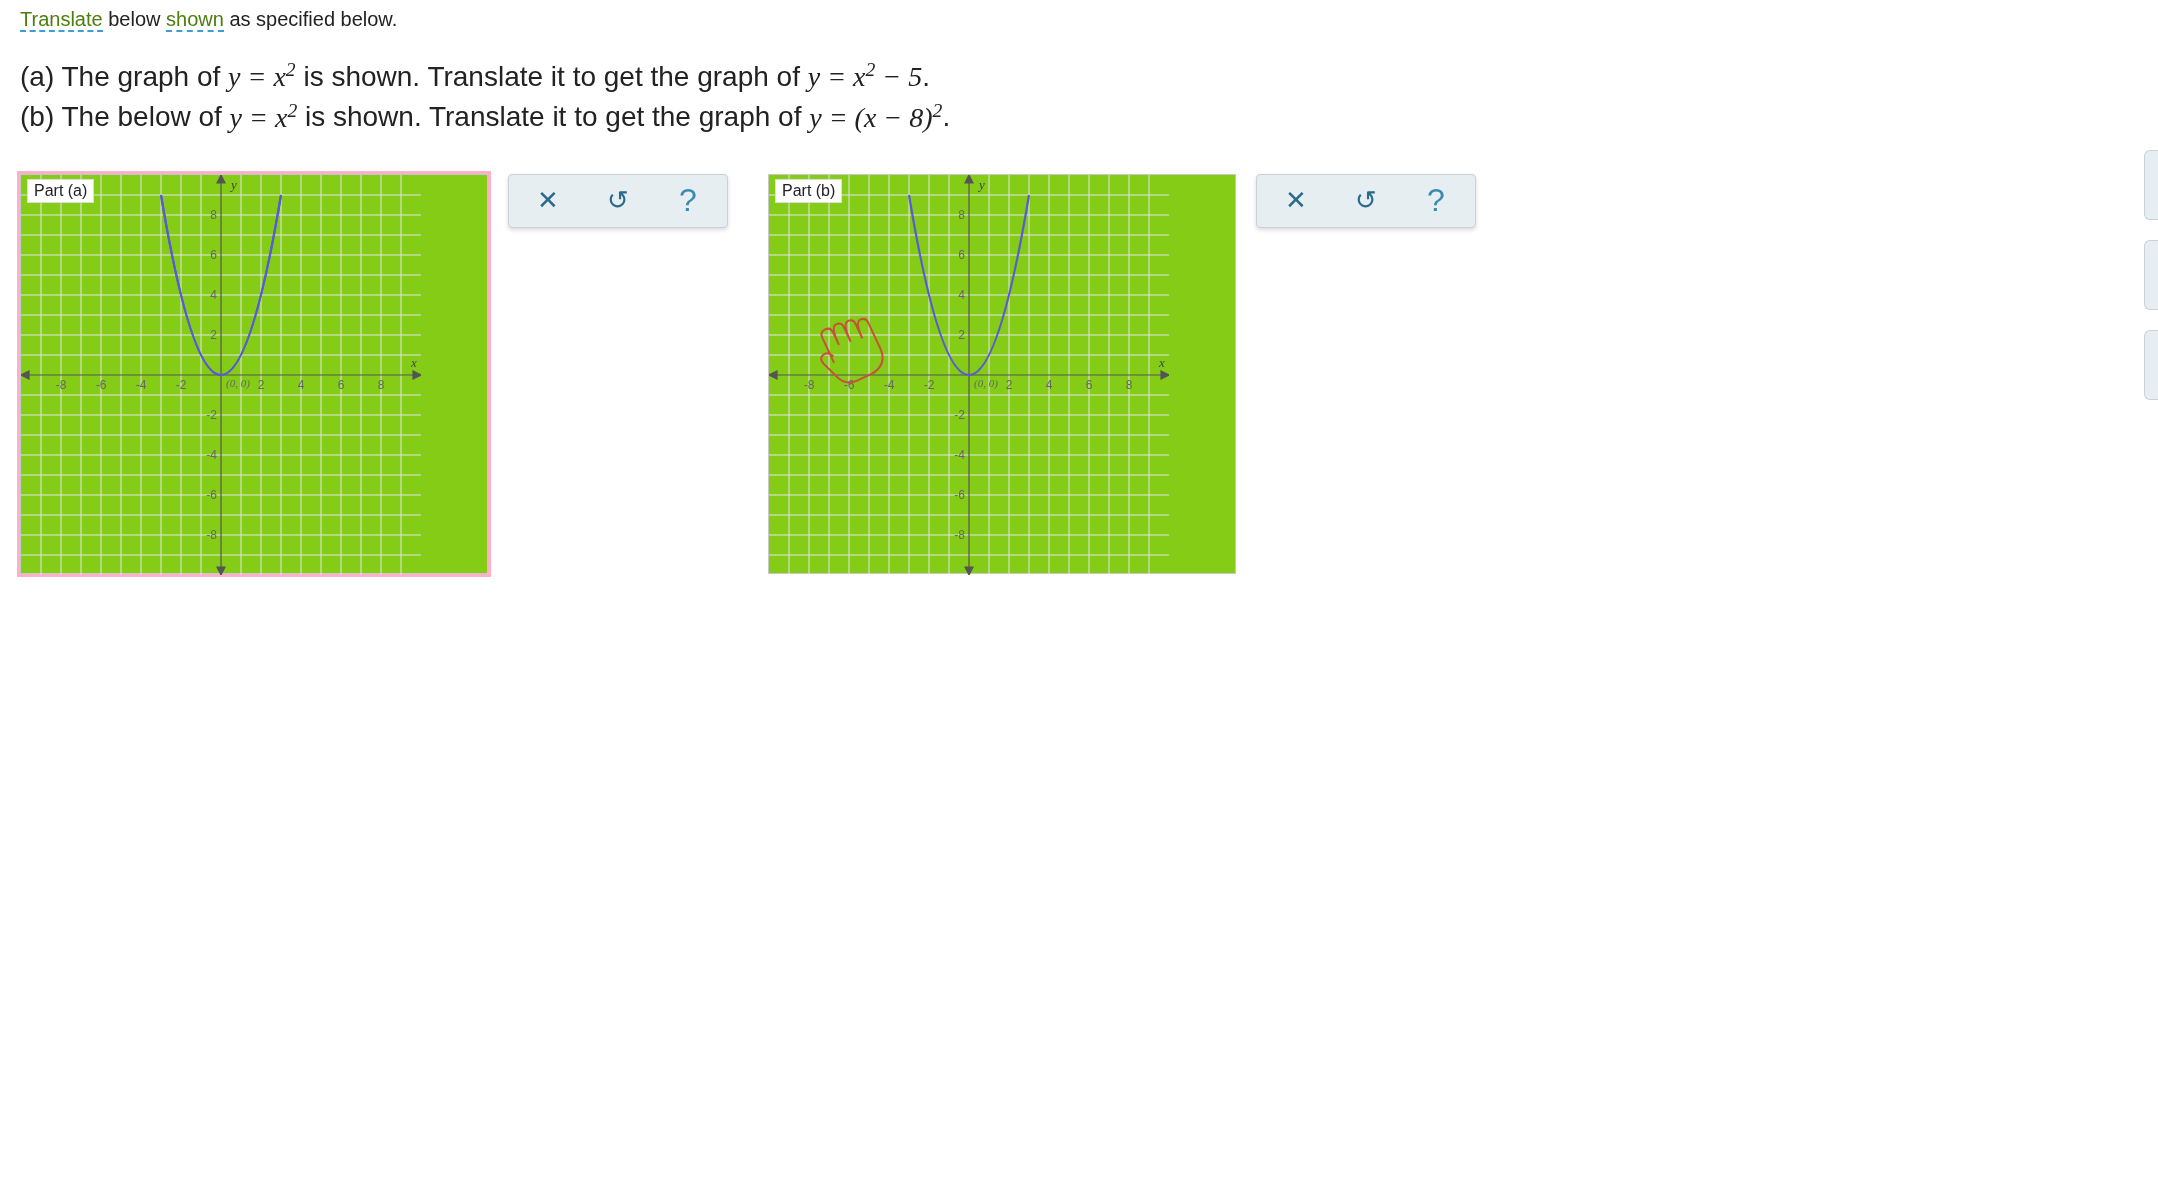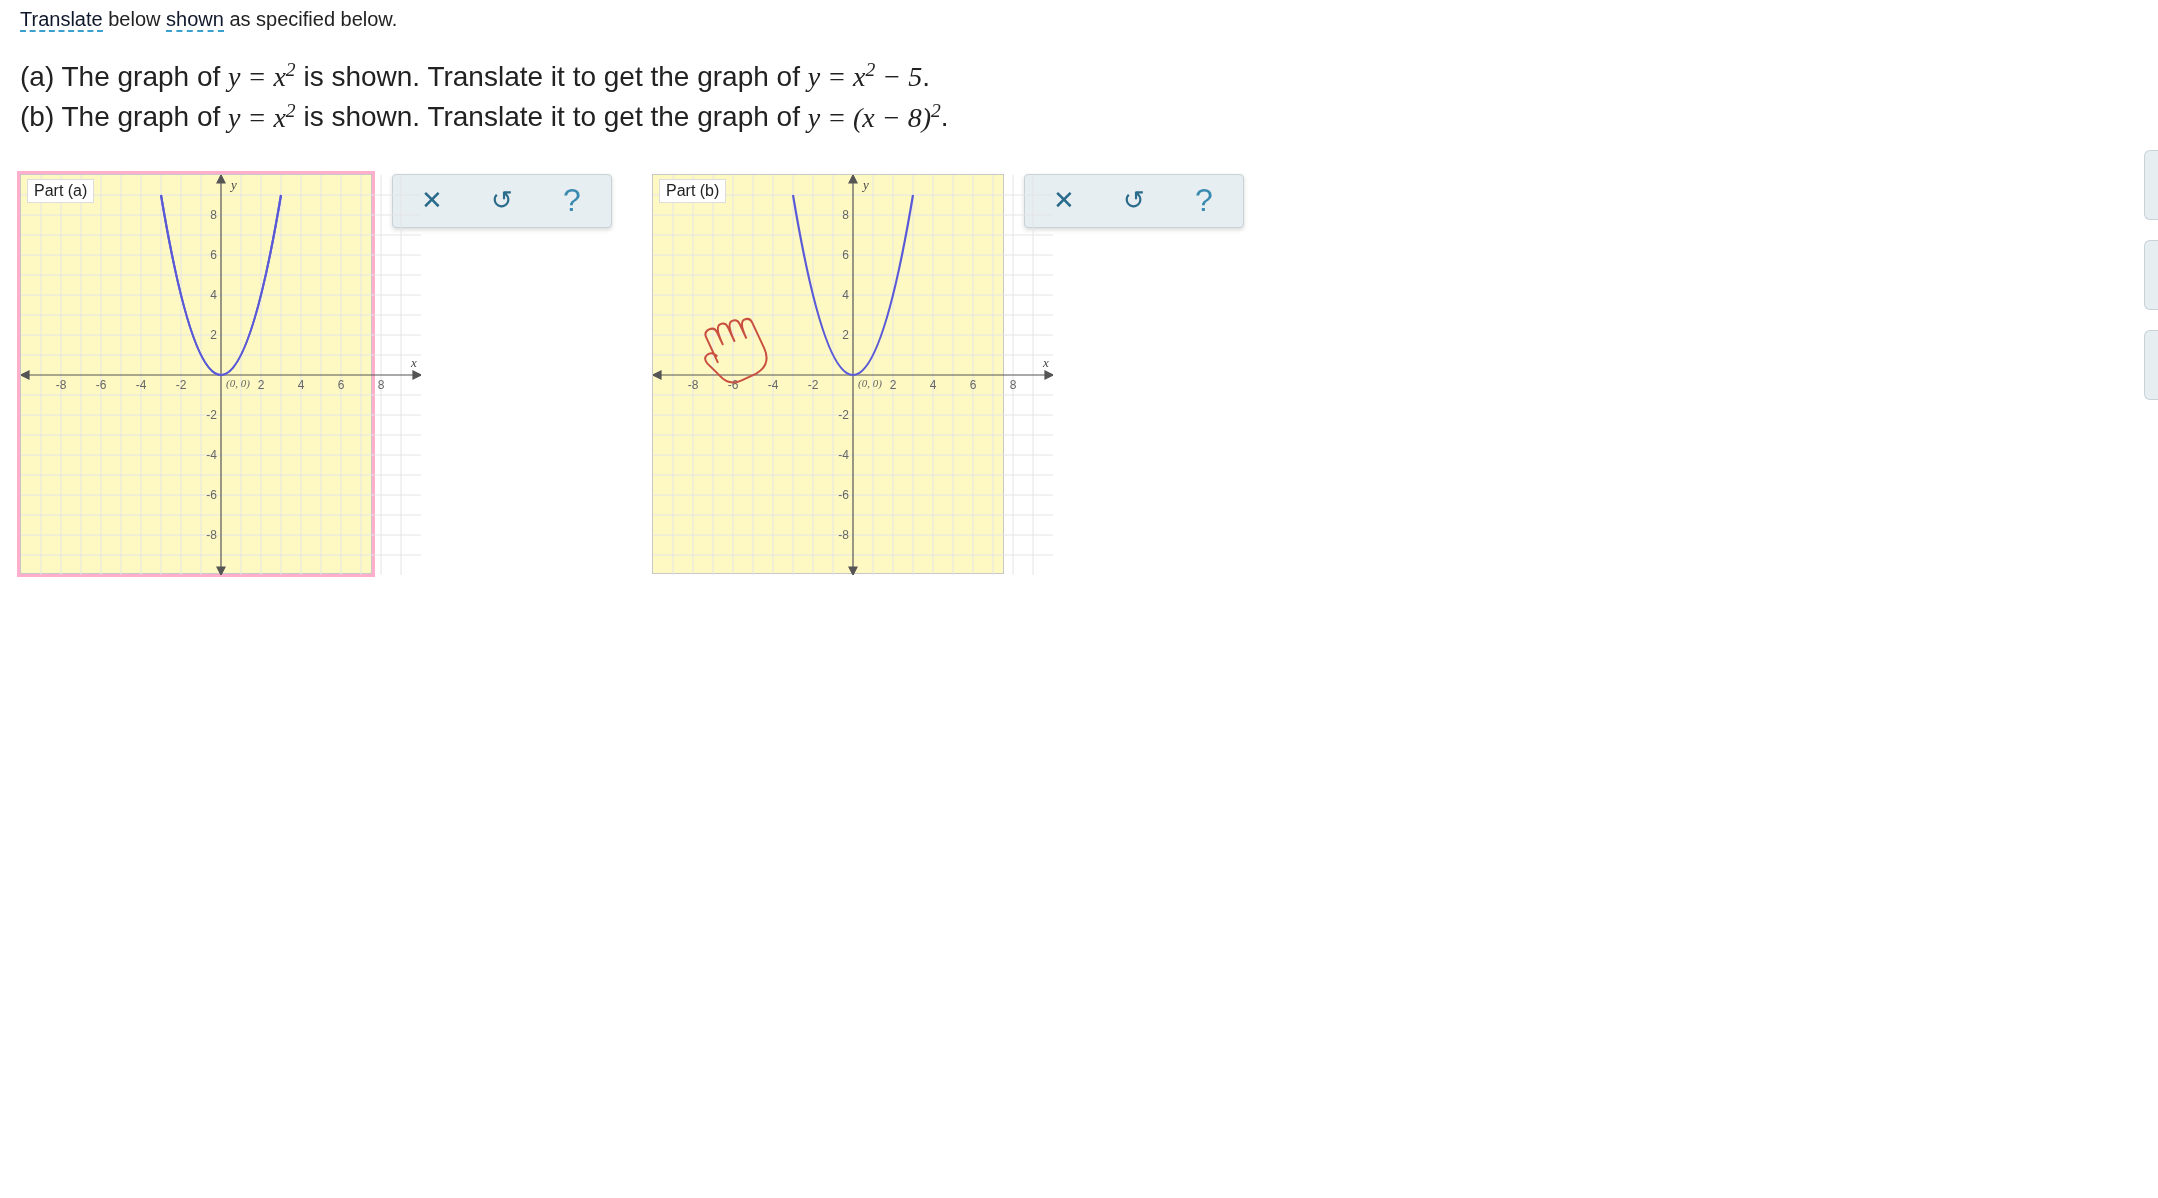--- a/index.html
+++ b/index.html
@@ -6,36 +6,36 @@
   body {
     font-family: "Segoe UI", Arial, sans-serif;
     background: #fff;
     padding: 8px 20px;
     color: #222;
   }
   .instruction-line {
     font-size: 20px;
     margin-bottom: 28px;
   }
-  .dotted-link { border-bottom: 2px dashed #3aa0d0; color: #0f172a; }
+  .dotted-link { border-bottom: 2px dashed #3aa0d0; color: #4d7c0f; }
   .prompt-row { font-size: 28px; margin: 6px 0; }
   .math-it { font-style: italic; font-family: "Times New Roman", serif; }
   sup { font-size: 0.7em; }
   .workarea {
     display: flex;
     gap: 40px;
     margin-top: 40px;
     align-items: flex-start;
   }
   .part-block { display: flex; align-items: flex-start; gap: 20px; }
   .graph-frame {
-    width: 352px; height: 400px;
+    width: 468px; height: 400px;
     border: 1px solid #c8c8c8;
     position: relative;
-    background: #fef9c3;
+    background: #84cc16;
   }
   .graph-frame.active {
     box-shadow: 0 0 0 3px rgba(255,120,170,0.6);
   }
   .legend {
     position: absolute; top: 4px; left: 6px;
     background: #fff; padding: 2px 6px;
     font-size: 16px; border: 1px solid #ddd;
   }
   .tools {
@@ -79,21 +79,21 @@
 </div>
 
 <div class="prompt-row">
   <span>(a) The graph of </span>
   <span class="math-it"><span>y</span> = <span>x</span><sup>2</sup></span>
   <span> is shown. Translate it to get the graph of </span>
   <span class="math-it"><span>y</span> = <span>x</span><sup>2</sup><span> − 5</span></span><span>.</span>
 </div>
 
 <div class="prompt-row">
-  <span>(b) The graph of </span>
+  <span>(b) The below of </span>
   <span class="math-it"><span>y</span> = <span>x</span><sup>2</sup></span>
   <span> is shown. Translate it to get the graph of </span>
   <span class="math-it"><span>y</span> = <span>(x − 8)</span><sup>2</sup></span><span>.</span>
 </div>
 
 <div class="workarea">
 
   <div class="part-block">
     <div class="graph-frame active">
       <div class="legend">Part (a)</div>

